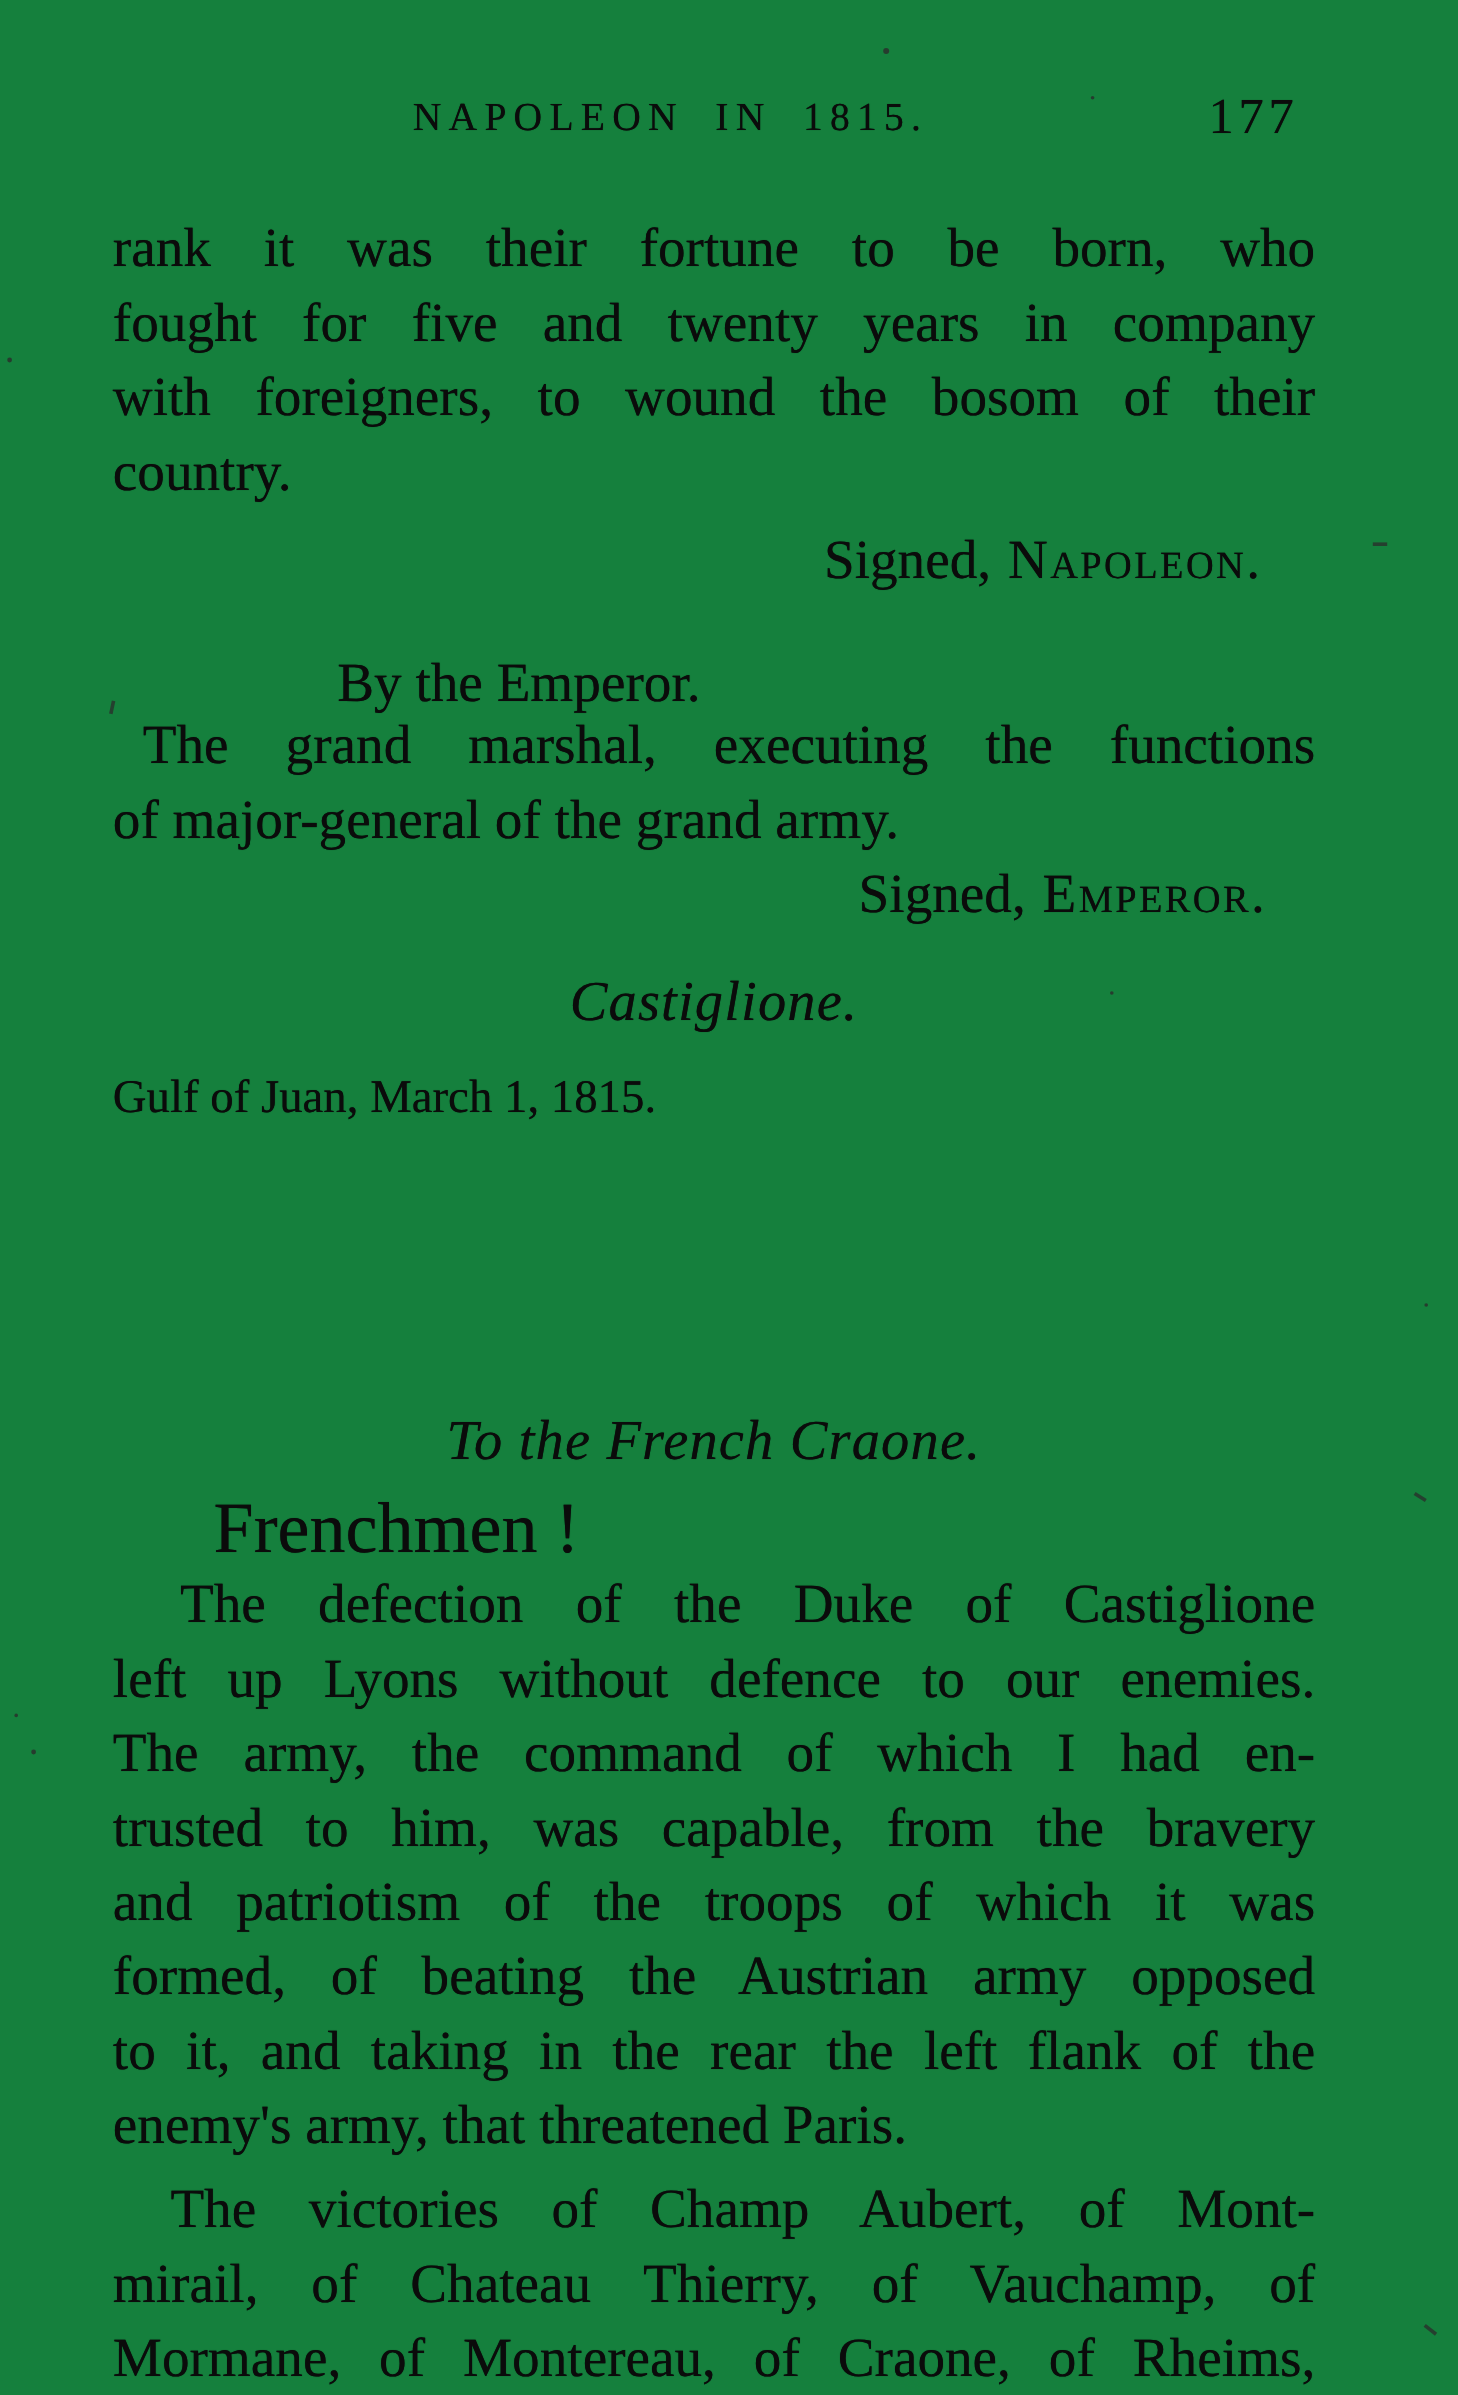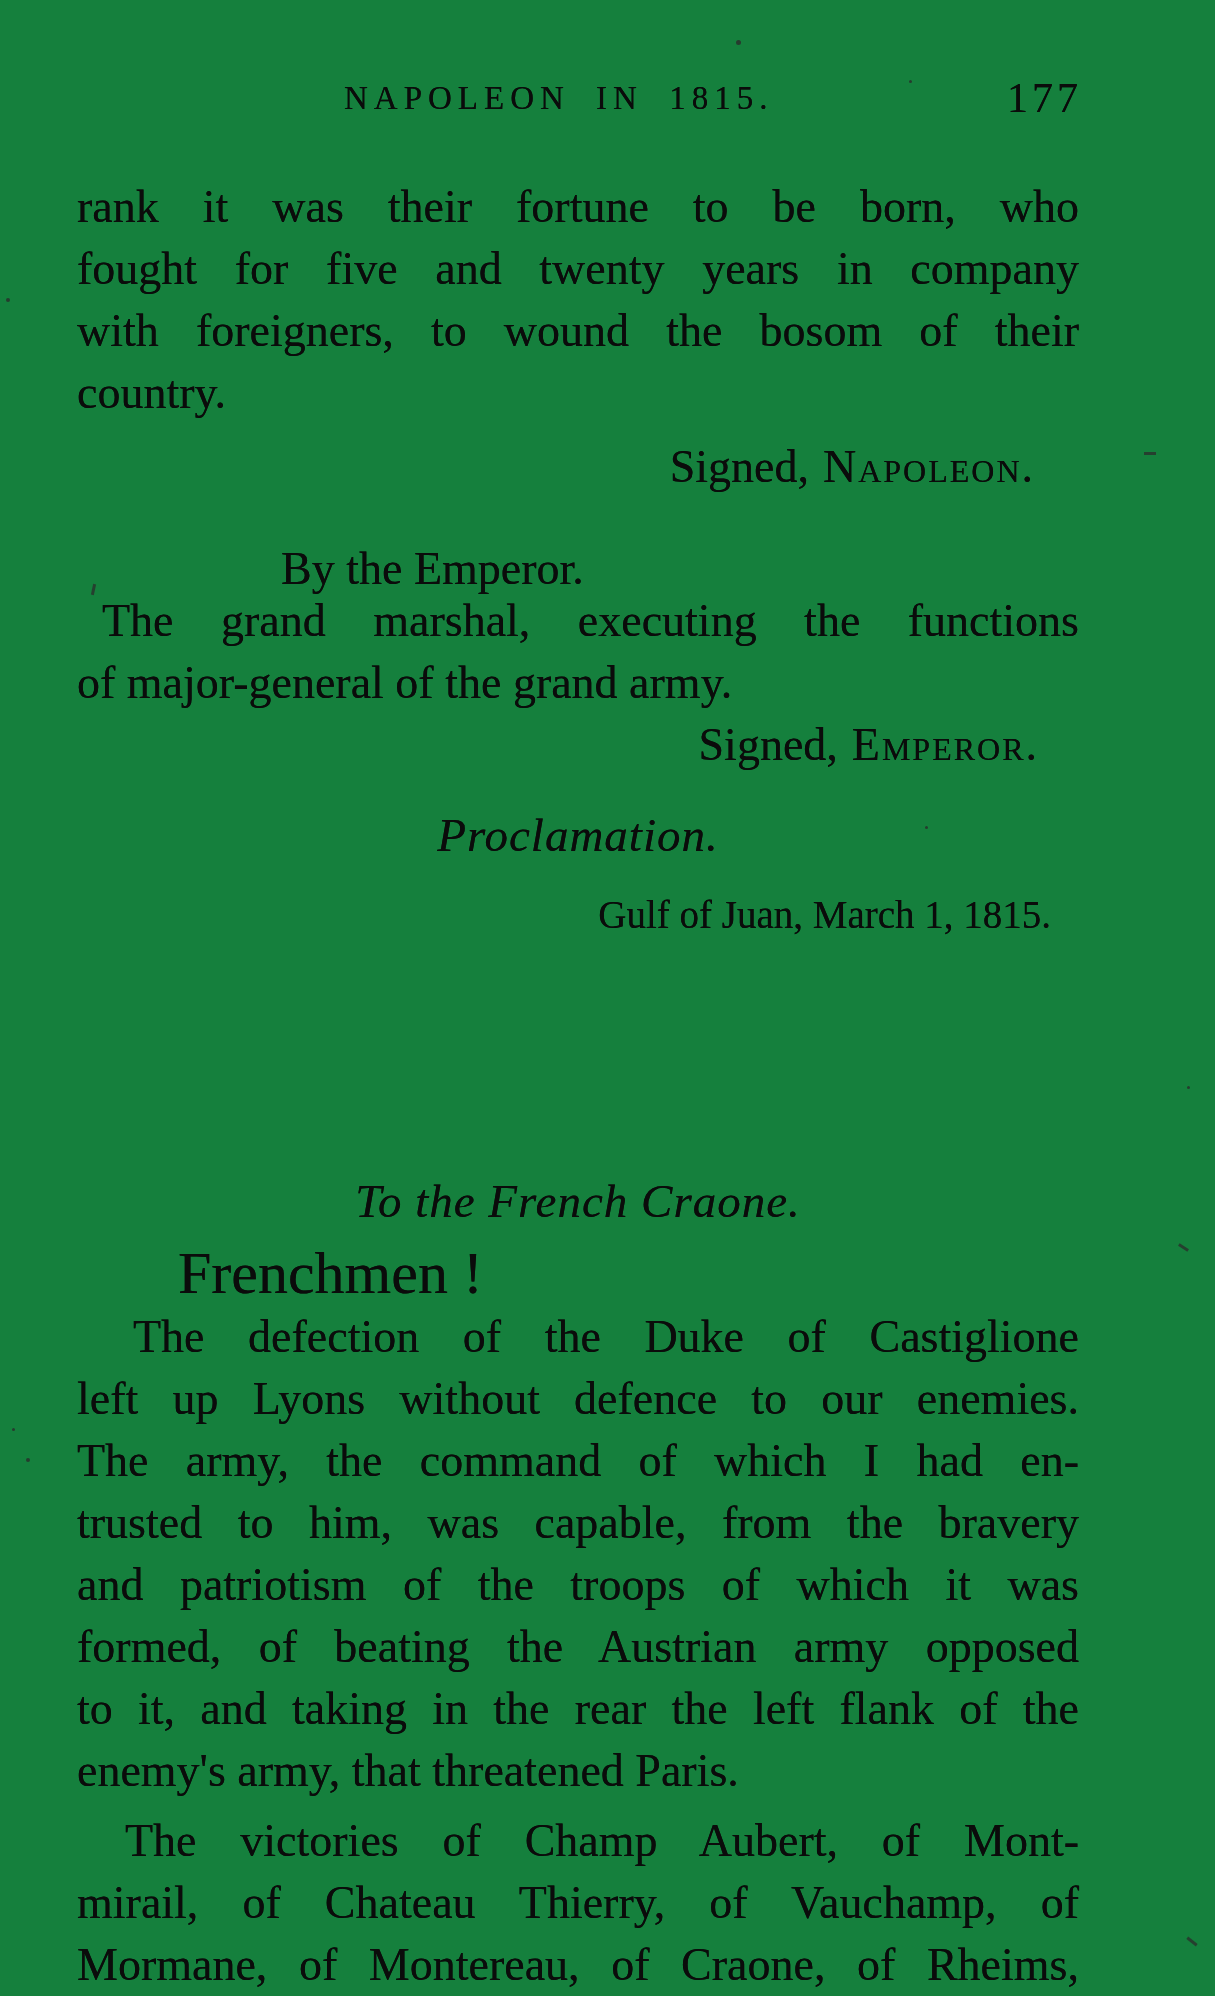--- a/index.html
+++ b/index.html
@@ -14,33 +14,33 @@
   }
   .running-header{
     position:absolute;left:344px;top:80px;
     font-size:33px;letter-spacing:6px;word-spacing:12px;
     font-variant:small-caps;text-transform:uppercase;
   }
   .page-number{
     position:absolute;right:133px;top:74px;
     font-size:42px;letter-spacing:4px;
   }
-  .block{position:absolute;left:77px;width:1002px;box-sizing:border-box;}
+  .block{position:absolute;left:94px;width:1002px;box-sizing:border-box;}
   .line{font-size:46px;line-height:62px;white-space:normal;}
   .j{text-align:justify;text-align-last:justify;}
   .l{text-align:left;}
   .ind52{text-indent:52px;}
   .ind56{text-indent:56px;}
   .ind48{text-indent:48px;}
   .ind25{text-indent:25px;}
   .sig{font-size:46px;line-height:62px;text-align:right;}
   .sig .name{font-variant:small-caps;letter-spacing:2px;margin-left:14px;}
   .byline{position:absolute;left:281px;top:538px;font-size:46px;line-height:62px;}
   .heading-italic{font-style:italic;text-align:center;font-size:47px;line-height:62px;letter-spacing:1px;}
-  .dateline{font-size:39px;line-height:50px;text-align:right;padding-right:28px;}
+  .dateline{font-size:39px;line-height:50px;padding-right:28px;}
   .salutation{position:absolute;left:178px;top:1242px;font-size:60px;line-height:62px;}
   .speck{position:absolute;background:#2b2b2b;border-radius:50%;opacity:.8;}
   .mark{position:absolute;background:#2b2b2b;opacity:.75;}
 </style>
 </head>
 <body>
 
 <div class="page">
 
   <div class="running-header">NAPOLEON IN 1815.</div>
@@ -61,21 +61,21 @@
 
   <div class="block" style="top:590px">
     <div class="line j ind25">The grand marshal, executing the functions</div>
     <div class="line l">of major-general of the grand army.</div>
   </div>
 
   <div class="block sig" style="top:714px;padding-right:40px">
     <span>Signed,</span><span class="name">Emperor.</span>
   </div>
 
-  <div class="block heading-italic" style="top:804px">Proclamation.</div>
+  <div class="block heading-italic" style="top:804px">Castiglione.</div>
 
   <div class="block dateline" style="top:890px">Gulf of Juan, March 1, 1815.</div>
 
 
   <div class="block heading-italic" style="top:1170px">To the French Craone.</div>
 
   <div class="salutation">Frenchmen !</div>
 
   <div class="block" style="top:1306px">
     <div class="line j ind56">The defection of the Duke of Castiglione</div>

